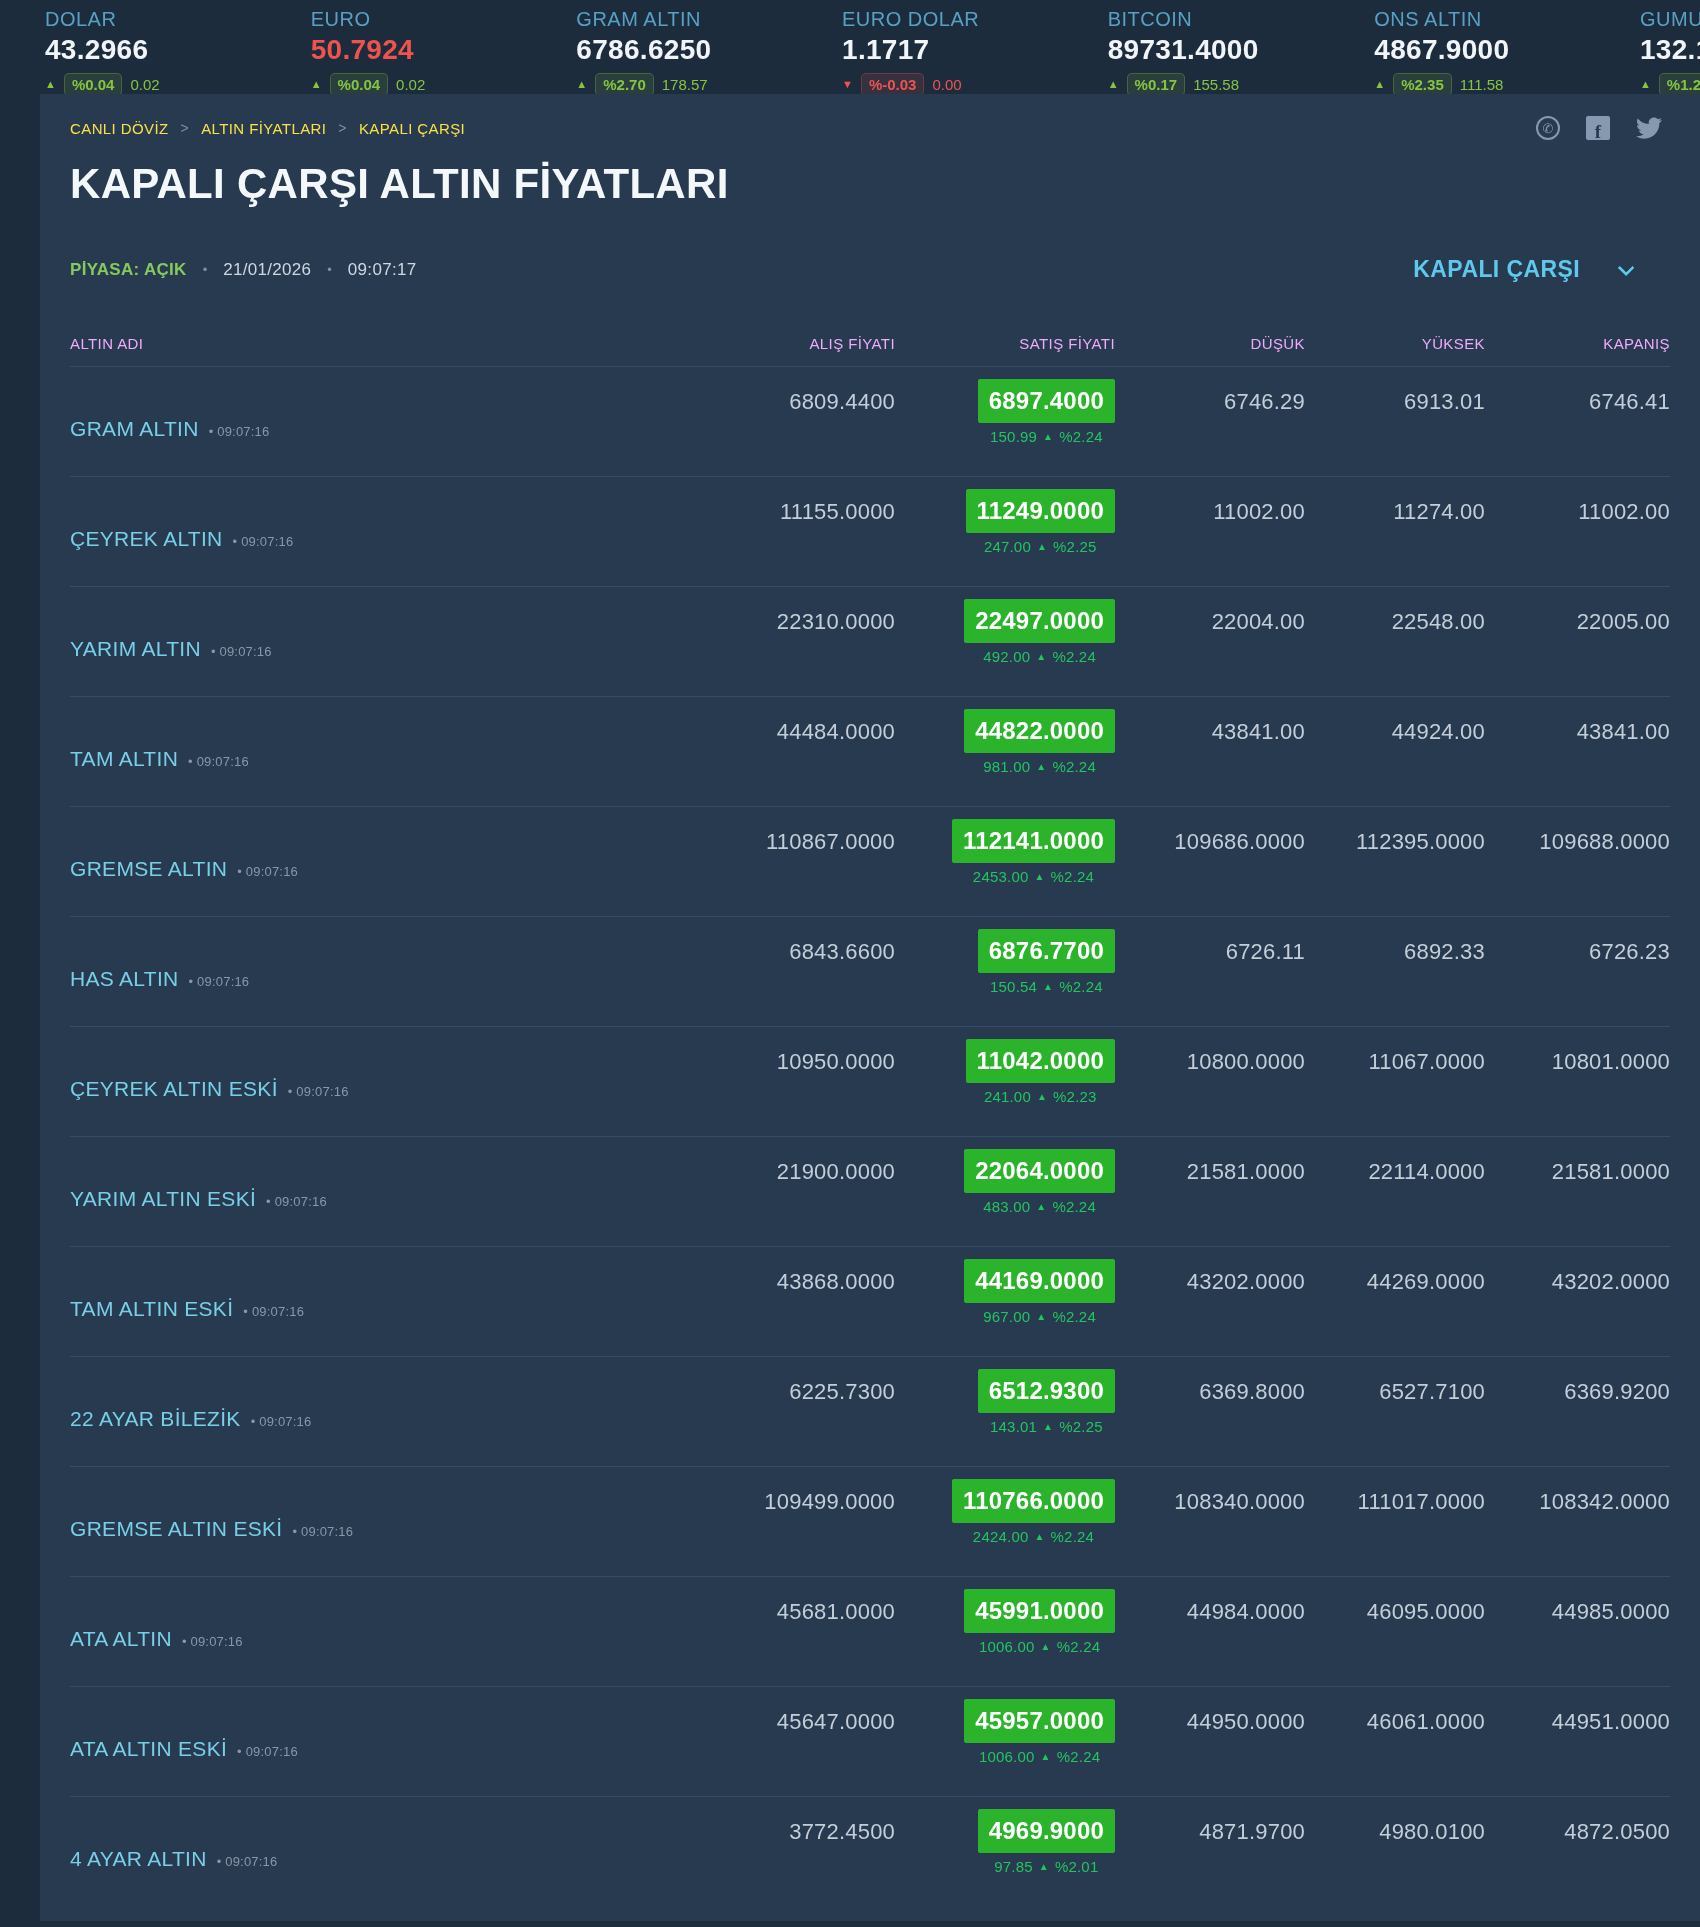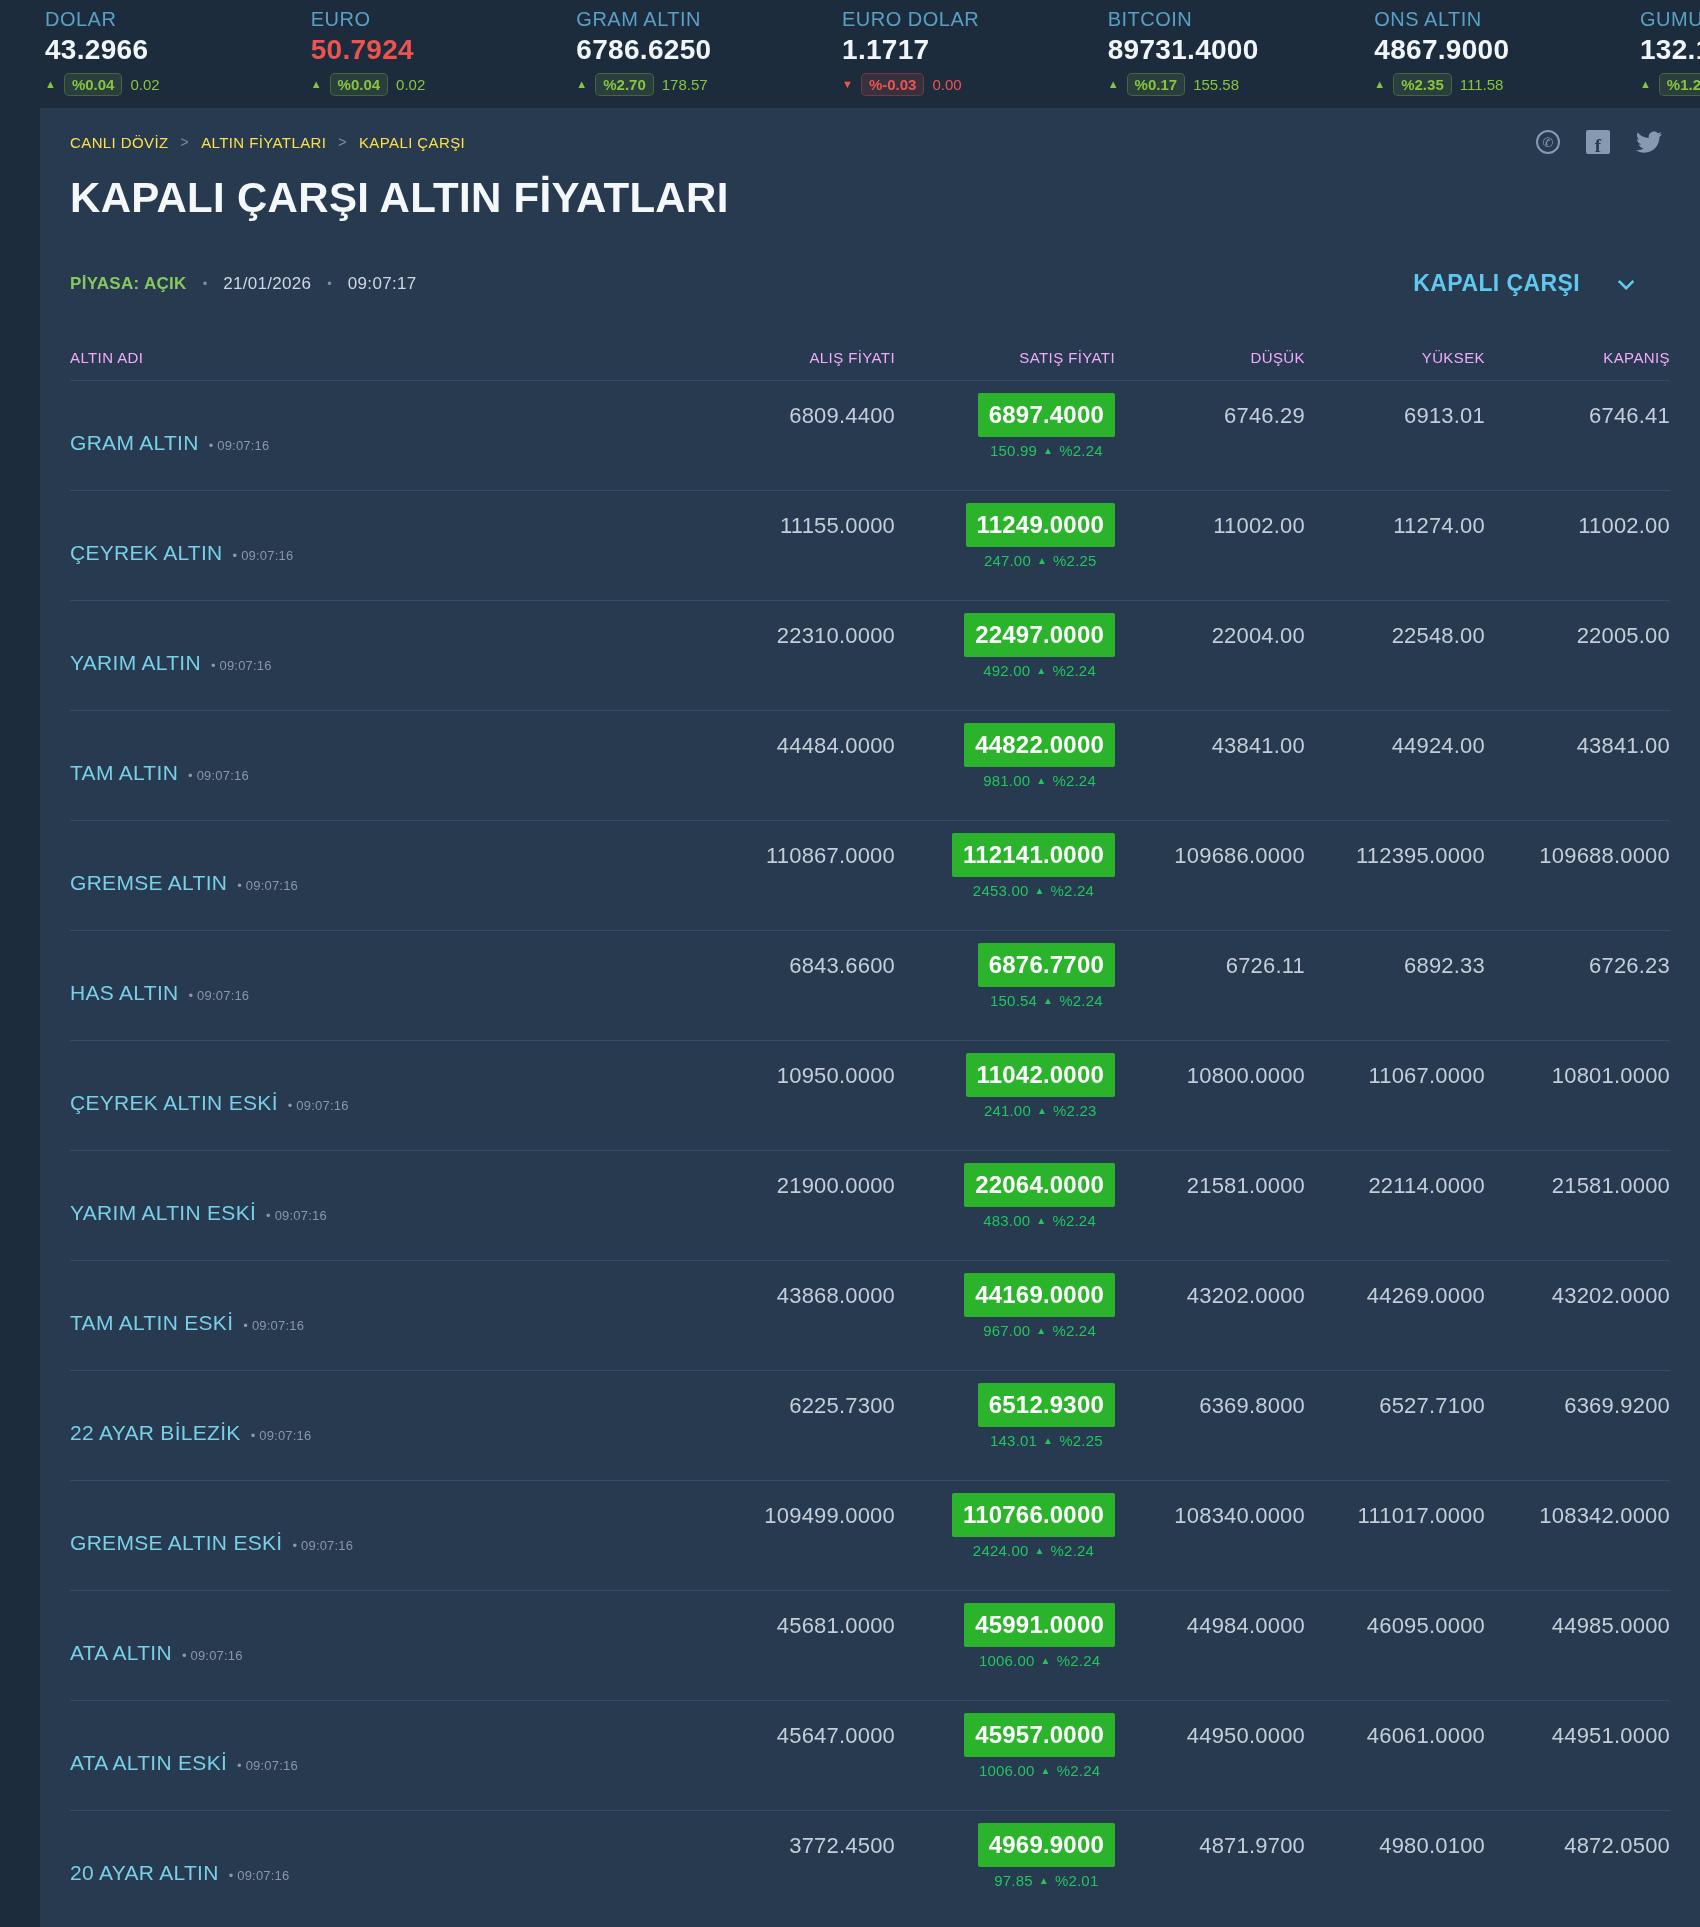--- a/index.html
+++ b/index.html
@@ -3,21 +3,21 @@
 <meta charset="utf-8">
 <style>
   * { box-sizing: border-box; margin: 0; padding: 0; }
   html, body { width: 1700px; height: 1927px; overflow: hidden; }
   body {
     background: #1d2c3d;
     font-family: "Liberation Sans", sans-serif;
     color: #e8eef4;
   }
   
-  .ticker { width: 1700px; height: 108px; overflow: hidden; background: #1d2c3d; }
+  .ticker { width: 1700px; height: 94px; overflow: hidden; background: #1d2c3d; }
   .ticker-inner {
     width: 1800px; display: flex; justify-content: space-between;
     padding: 8px 10px 0 45px;
   }
   .t-item { min-width: 150px; cursor: pointer; }
   .t-label { color: #58a0c6; font-size: 20px; letter-spacing: 0.5px; }
   .t-value { color: #f2f5f8; font-size: 28px; font-weight: bold; margin-top: 3px; letter-spacing: 0.3px; }
   .t-change { display: flex; align-items: center; gap: 8px; margin-top: 7px; font-size: 15px; }
   .t-arrow { font-size: 11px; line-height: 1; }
   .t-badge { padding: 2px 7px; border-radius: 5px; font-weight: bold; }
@@ -470,21 +470,21 @@
         </div>
       </div>
     </div>
     <div class="cell">44950.0000</div>
     <div class="cell">46061.0000</div>
     <div class="cell">44951.0000</div>
   </div>
 
   <div class="grid6 trow">
     <div class="cell name-cell">
-      <span class="gname">20 AYAR ALTIN</span>
+      <span class="gname">4 AYAR ALTIN</span>
       <span class="rtime">• <span>09:07:16</span></span>
     </div>
     <div class="cell">3772.4500</div>
     <div class="cell satis-cell">
       <div class="satis-wrap">
         <div class="satis-box">4969.9000</div>
         <div class="change-line">
           <span>97.85</span>
           <span class="up-tri">▲</span>
           <span>%2.01</span>

